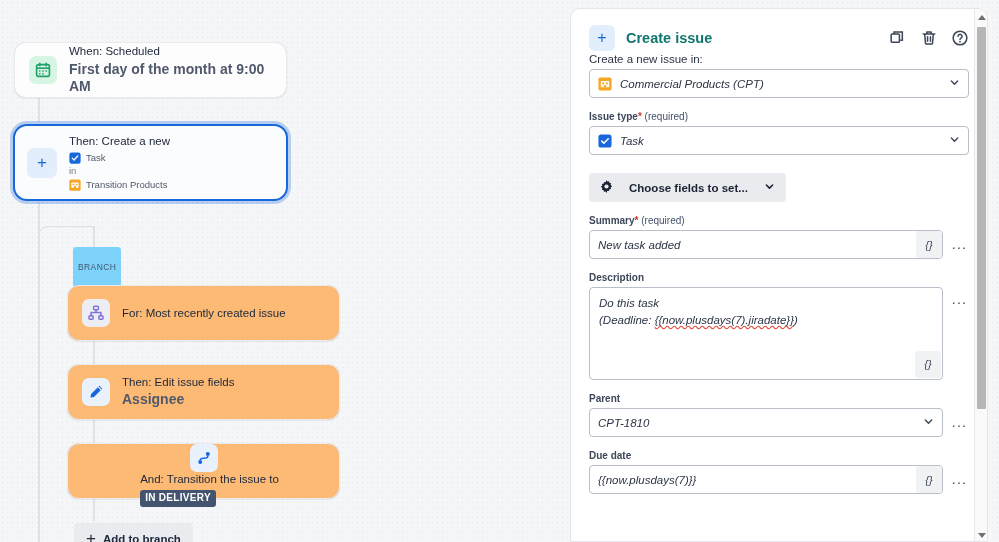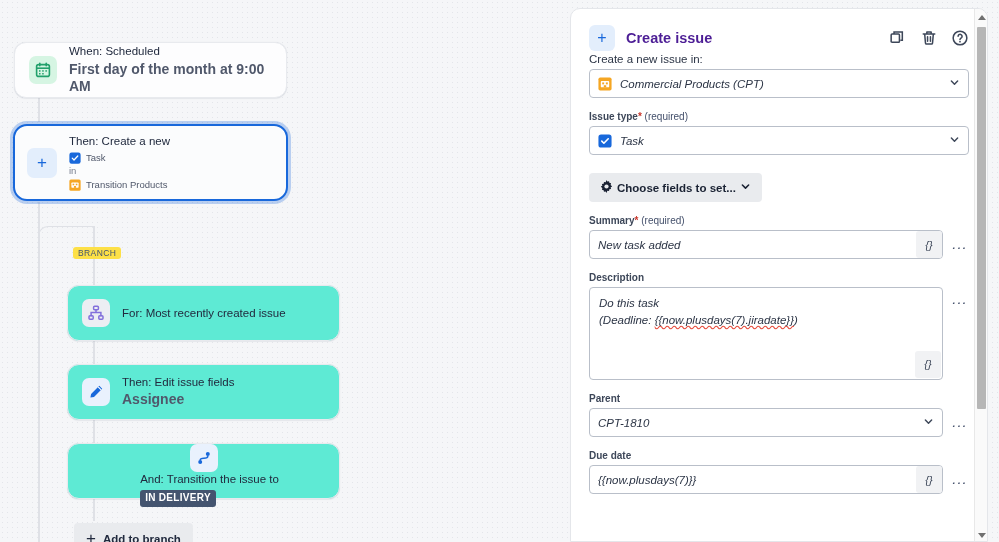--- a/index.html
+++ b/index.html
@@ -23,21 +23,21 @@
 
   .branch-elbow {
     position:absolute;
     border-left:1.5px solid #dfe1e6;
     border-top:1.5px solid #dfe1e6;
     border-top-left-radius:10px;
   }
 
   .card {
     position:absolute;
-    background:#5eead4;
+    background:#fdba74;
     border:1px solid #e8eaee;
     border-radius:12px;
     box-shadow:0 1px 1px rgba(9,30,66,.06), 0 0 1px rgba(9,30,66,.10);
     display:flex;
     align-items:center;
   }
   .card.white { background:#fdfdfe; }
 
   .card-sel {
     position:absolute;
@@ -58,23 +58,23 @@
   .tile-lightblue { background:#e9f1fd; }
 
   .card-body { margin-left:12px; line-height:1.25; }
   .card-title { font-size:11.5px; color:#212a3e; }
   .card-sub { font-size:14px; color:#50586b; margin-top:2px;font-weight:bold; }
   .card-sub-row { display:flex; align-items:center; gap:5px; margin-top:3px; font-size:9.5px; color:#50586b; }
   .tiny-in { font-size:9.5px; color:#7a8190; margin-top:1px; }
 
   .badge-branch {
     position:absolute;
-    background:#fde047; color:#44546f;
+    background:#7dd3fc; color:#44546f;
     font-size:8.5px; letter-spacing:.4px;
-    padding:1px 5px; border-radius:3px;
+    padding:15px 5px; border-radius:3px;
   }
 
   .badge-status {
     display:inline-block;
     background:#44546f; color:#ffffff;
     font-size:10px; font-weight:bold; letter-spacing:.3px;
     padding:2px 5px; border-radius:3px;
     margin-top:4px;
   }
 
@@ -107,21 +107,21 @@
     overflow:hidden;
   }
   #panel-inner { padding:16px 18px 0 18px; height:100%; overflow:hidden; }
 
   .panel-head { display:flex; align-items:center; }
   .panel-head-tile {
     width:26px; height:26px; border-radius:6px; background:#e3eefc;
     color:#1868db; display:flex; align-items:center; justify-content:center;
     font-size:16px; flex:none;
   }
-  .panel-title { margin-left:11px; font-size:14.5px; font-weight:bold; color:#4c1d95; }
+  .panel-title { margin-left:11px; font-size:14.5px; font-weight:bold; color:#0f766e; }
   .panel-actions { margin-left:auto; display:flex; gap:13px; align-items:center; }
   .act-ico { cursor:pointer; display:flex; }
 
   .lead { margin-top:2px; font-size:11.5px; color:#2b3445; }
 
   .flabel { margin-top:13px; font-size:10px; color:#3d4759; font-weight:bold; }
   .flabel .req { color:#c9372c; font-weight:bold; }
   .flabel .norm { font-weight:normal; color:#44506b; }
 
   .ctrl-row { display:flex; align-items:flex-start; gap:8px; margin-top:4px;font-style:italic; }
@@ -171,21 +171,21 @@
   .dots {
     width:18px; flex:none;
     color:#44506b; font-size:15px; letter-spacing:1px;
     line-height:27px; text-align:center; cursor:pointer;
     user-select:none;
   }
   .dots.tall { line-height:24px; }
 
   .choose-btn {
     margin-top:18px;
-    display:inline-flex; align-items:center; gap:4px;
+    display:inline-flex; align-items:center; gap:16px;
     background:#e9ebee; border:none; border-radius:4px;
     padding:7px 11px; cursor:pointer;
     font-size:11.5px; font-weight:bold; color:#1a2233;
   }
 
   
   #sbar { position:absolute; right:0; top:0; width:13px; height:534px; background:#fafafa; border-left:1px solid #e8e8e8; }
   #sthumb { position:absolute; left:2px; top:18px; width:9px; height:382px; background:#b6b6b6; border-radius:1px; cursor:grab; }
   .sarrow { position:absolute; left:0; width:13px; height:16px; display:flex; align-items:center; justify-content:center; cursor:pointer; }
   .sarrow.up { top:0; } .sarrow.dn { bottom:0; }

